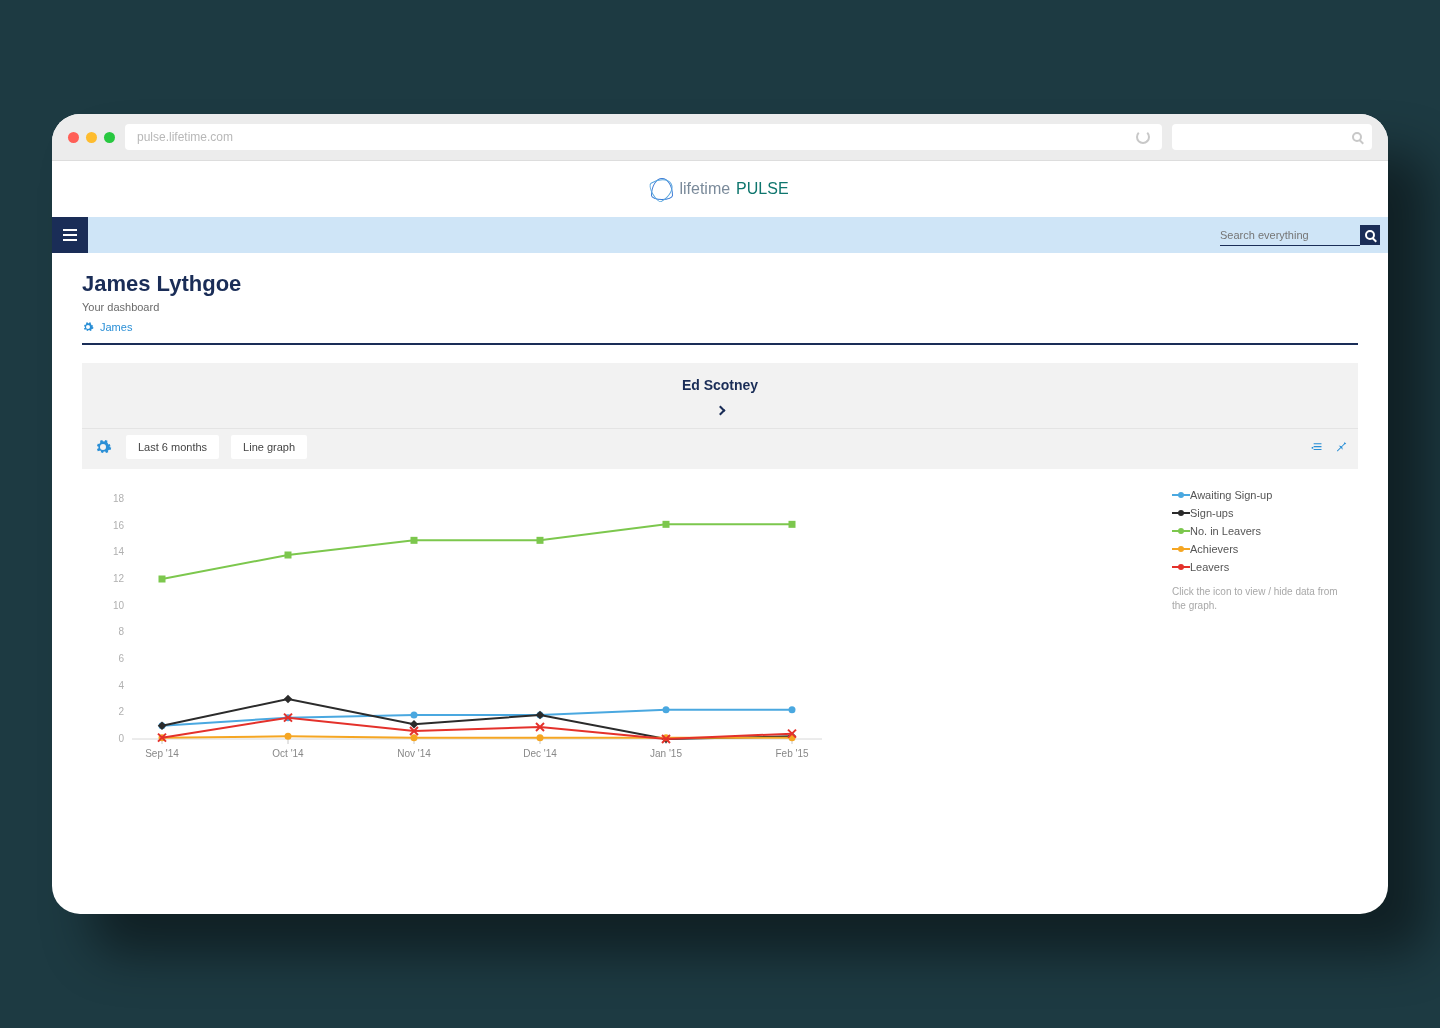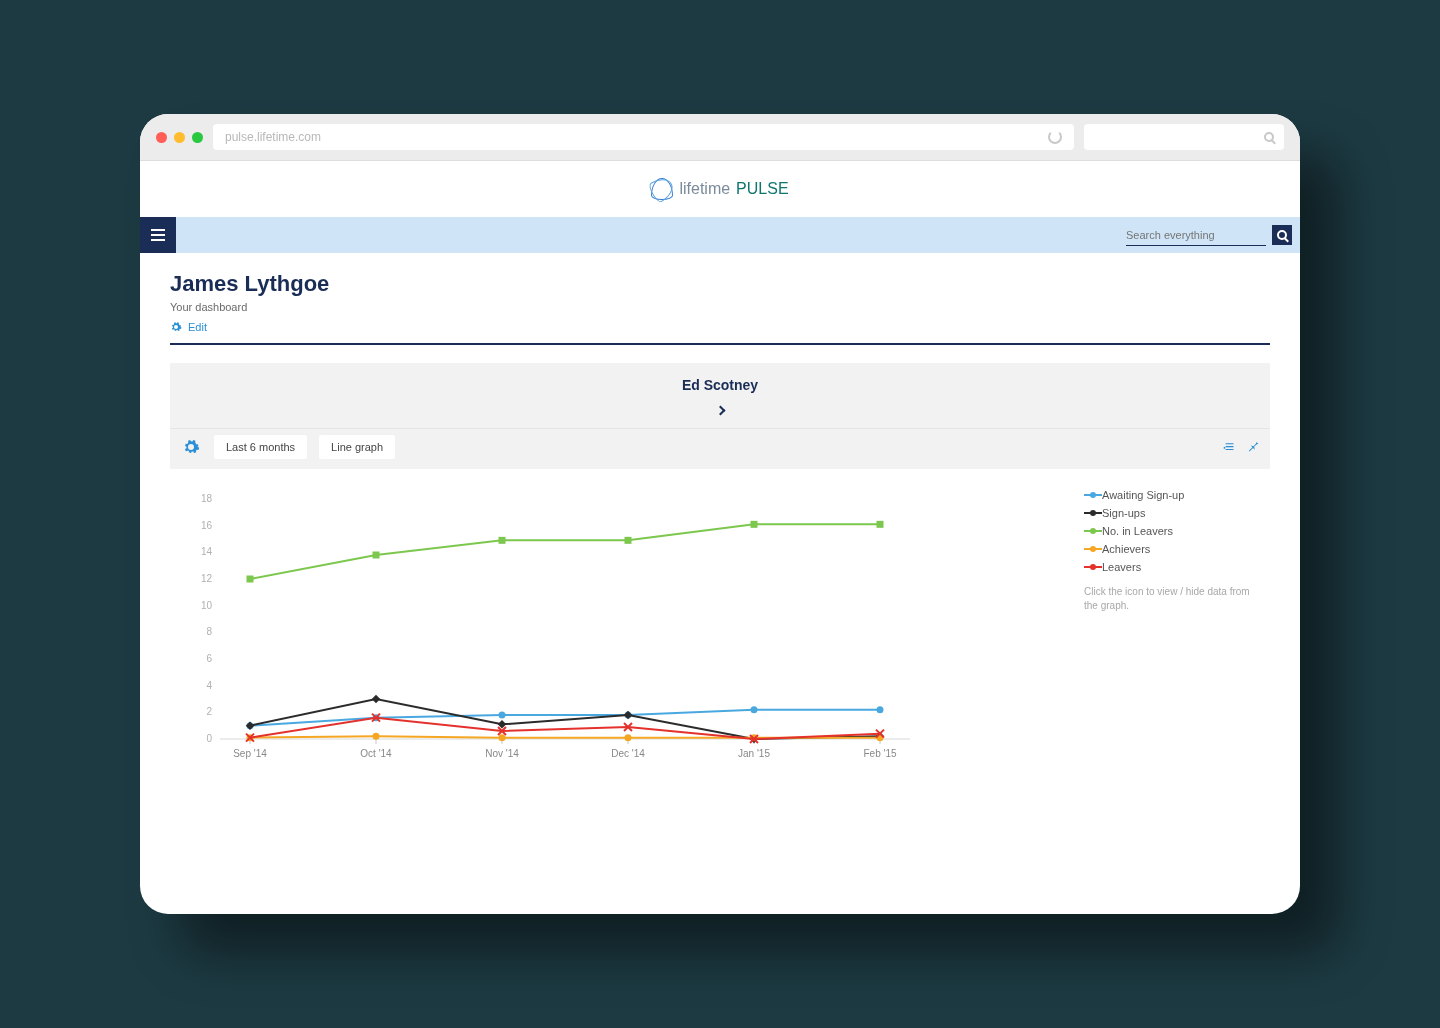--- a/index.html
+++ b/index.html
@@ -1,34 +1,34 @@
 <!DOCTYPE html>
 <html><head>
 <meta charset="utf-8">
 <style>
   * { box-sizing: border-box; margin: 0; padding: 0; font-family: -apple-system, "Segoe UI", Arial, sans-serif; }
   body { background: #1d3a42; width: 1440px; height: 1028px; display: flex; align-items: center; justify-content: center; }
   .device {
-    width: 1160px; height: 800px; background: #fff; border-radius: 28px;
+    width: 1336px; height: 800px; background: #fff; border-radius: 28px;
     box-shadow: 40px 40px 50px rgba(0,0,0,0.45); overflow: hidden; position: relative;
   }
   .browser-chrome { background: #ececec; padding: 10px 16px; display: flex; align-items: center; gap: 10px; border-bottom:1px solid #ddd;}
   .traffic { display: flex; gap: 7px; }
   .tdot { width: 11px; height: 11px; border-radius: 50%; }
   .url-bar { flex: 1; background: #fff; border-radius: 4px; height: 26px; display: flex; align-items: center; padding: 0 12px; color: #b8b8b8; font-size: 12px; justify-content: space-between;}
   .refresh-icon { width:14px; height:14px; border:2px solid #c8c8c8; border-top-color:transparent; border-radius:50%;}
   .search-chrome { width: 200px; background:#fff; border-radius:4px; height:26px; display:flex; align-items:center; justify-content:flex-end; padding:0 10px; color:#c8c8c8;}
   .logo-row { height: 56px; display:flex; align-items:center; justify-content:center; gap:6px; color:#7a8a9a; font-size:16px;}
   .logo-mark { width:22px; height:22px; position:relative; }
   .logo-mark:before, .logo-mark:after { content:""; position:absolute; inset:0; border:1.5px solid #3a7bd5; border-radius:50% 50% 50% 50% / 80% 80% 20% 20%; }
   .logo-mark:after { transform: rotate(60deg); border-color:#5aa6de; }
   .topbar { background:#cfe5f7; height:36px; display:flex; align-items:center; }
   .hamburger-btn { width:36px; height:36px; background:#1a2d57; color:#fff; display:flex; align-items:center; justify-content:center; flex-direction:column; gap:3px; cursor:pointer;}
   .hamburger-btn span { width:14px; height:2px; background:#fff; }
-  .top-search { margin-left:auto; display:flex; align-items:center; margin-right:8px; gap:6px;}
+  .top-search { margin-left:auto; display:flex; align-items:center; margin-right:8px; }
   .top-search input { border:none; border-bottom:1px solid #1a2d57; background:transparent; font-size:11px; padding:4px 0; width:140px; color:#333; outline:none;}
   .top-search-btn { width:20px; height:20px; background:#1a2d57; display:flex; align-items:center; justify-content:center; cursor:pointer;}
   .mag { width:10px; height:10px; border:2px solid currentColor; border-radius:50%; position:relative;}
   .mag:after { content:""; position:absolute; width:5px; height:2px; background:currentColor; transform:rotate(45deg); bottom:-3px; right:-4px;}
   .content { padding: 18px 30px 0 30px; }
   .user-name { color:#1a2d57; font-size:22px; font-weight:600; }
   .subtitle { color:#6a6a6a; font-size:11px; margin-top:4px; }
   .edit-row { display:flex; align-items:center; gap:6px; margin-top:8px; font-size:11px; color:#2a8fd6; cursor:pointer;}
   .gear-icon-small { width:12px; height:12px; display:inline-flex; align-items:center; justify-content:center;}
   .gear-icon-small svg { width:12px; height:12px; }
@@ -93,21 +93,21 @@
 
   <div class="content">
     <div class="user-name">James Lythgoe</div>
     <div class="subtitle">Your dashboard</div>
     <div class="edit-row">
       <span class="gear-icon-small">
         <svg viewBox="0 0 24 24" fill="#2a8fd6">
             <path d="M12 8a4 4 0 100 8 4 4 0 000-8zm9 4l2 1-1 3-2-.5a8 8 0 01-1.5 1.5l.5 2-3 1-1-2a8 8 0 01-2 0l-1 2-3-1 .5-2A8 8 0 017 17l-2 .5-1-3 2-1a8 8 0 010-2l-2-1 1-3 2 .5A8 8 0 018.5 5.5L8 3.5l3-1 1 2a8 8 0 012 0l1-2 3 1-.5 2A8 8 0 0119 8.5l2-.5 1 3-2 1a8 8 0 010 0z"></path>
           </svg>
       </span>
-      <span>Edit</span>
+      <span>James</span>
     </div>
     <div class="divider"></div>
 
     <div class="panel">
       <div class="panel-header">
         <span>Ed Scotney</span>
         <span class="chevron"></span>
       </div>
       <div class="panel-controls">
         <div class="gear-btn">

